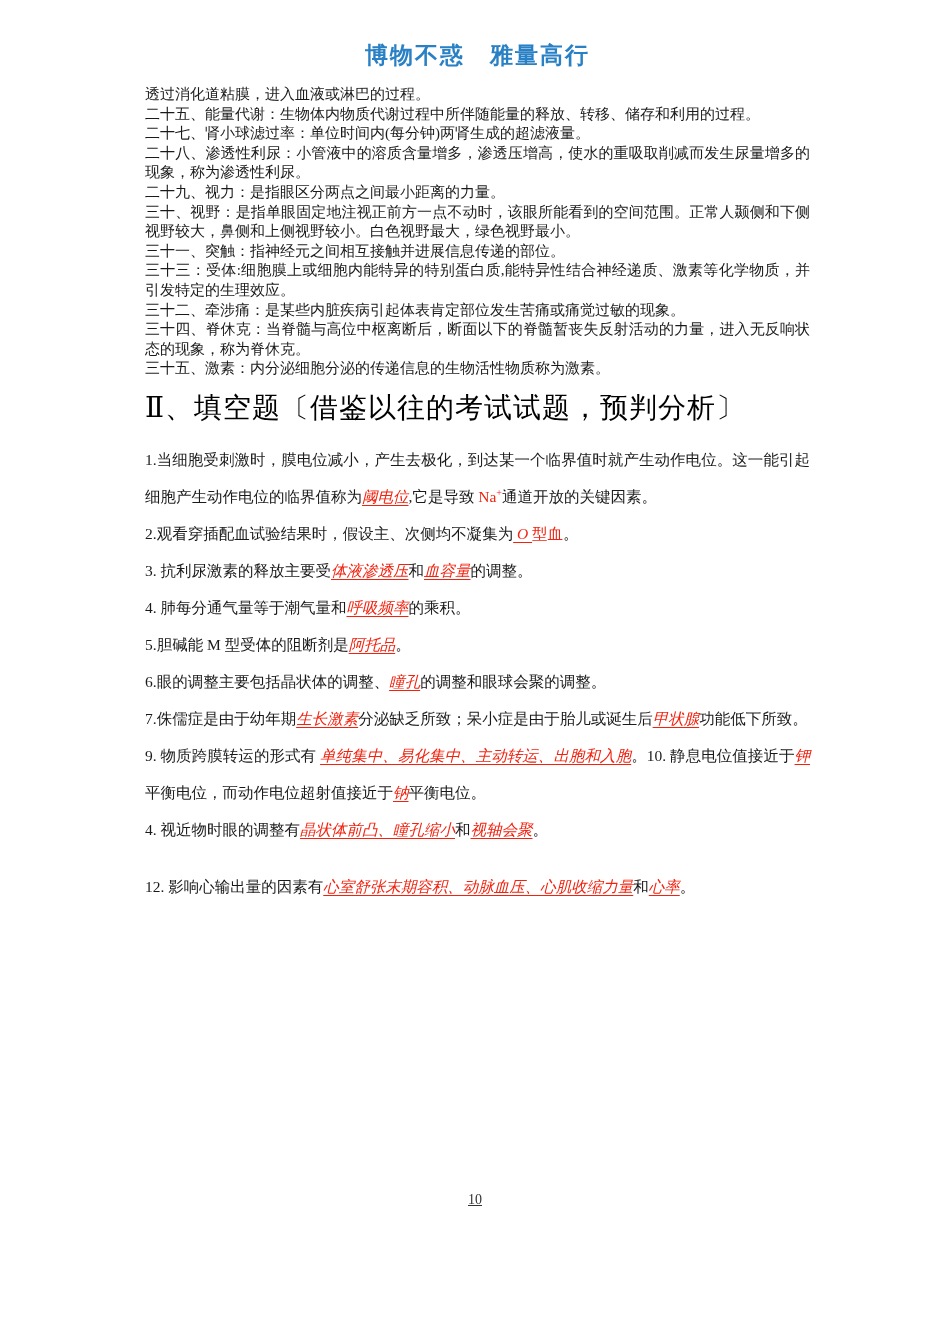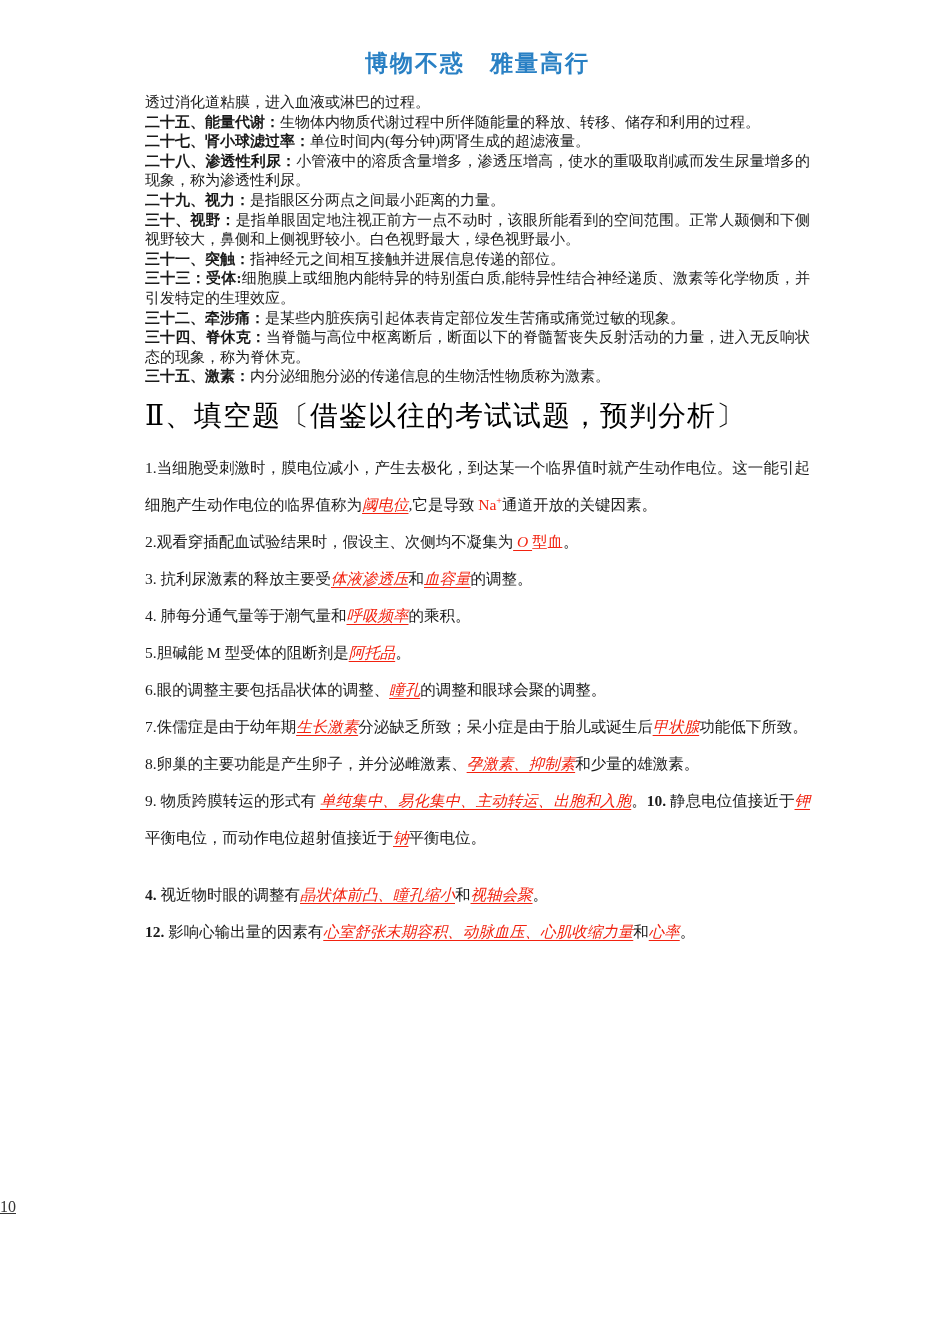--- a/index.html
+++ b/index.html
@@ -4,21 +4,21 @@
 <style>
   :root{
     --red:#f2220f;
     --blue:#2980c4;
   }
   html,body{margin:0;padding:0;background:#ffffff;}
   .page{
     position:relative;
     width:950px;
     height:1296px;
-    margin:12px auto;
+    margin:4px auto;
     background:#ffffff;
     font-family:"Liberation Serif","DejaVu Serif",serif;
     color:#1a1a1a;
     overflow:hidden;
   }
   .content{
     padding:36px 140px 0 145px;
   }
   .doc-header{
     text-align:center;
@@ -41,30 +41,30 @@
     letter-spacing:1px;
     color:#000;
   }
   .questions p{
     margin:0;
     font-size:15.5px;
     line-height:37px;
     text-align:justify;
   }
   .questions p:nth-of-type(10){margin-top:20px;}
-  .b{font-weight:bold;}
+  .b{font-weight:normal;}
   .r{color:var(--red);}
   .u{text-decoration:underline;text-underline-offset:3px;text-decoration-thickness:1px;font-style:italic;}
   sup{font-size:10px;line-height:0;}
   .page-footer{
     position:absolute;
     left:0;right:0;
     bottom:92px;
-    text-align:left;
-    font-size:16px;
+    text-align:center;
+    font-size:14px;
     color:#333;
     text-decoration:underline;
   }
 </style>
 </head>
 <body>
 
 <div class="page">
   <div class="content">
     <h1 class="doc-header">博物不惑　雅量高行</h1>
@@ -86,21 +86,20 @@
     <h2 class="section-heading">Ⅱ、填空题〔借鉴以往的考试试题，预判分析〕</h2>
 
     <div class="questions" id="questions">
         <p><span>1.当细胞受刺激时，膜电位减小，产生去极化，到达某一个临界值时就产生动作电位。这一能引起细胞产生动作电位的临界值称为</span><span class="r u">阈电位</span><span>,它是导致 </span><span class="r">Na</span><sup class="r">+</sup><span>通道开放的关键因素。</span></p>
         <p><span>2.观看穿插配血试验结果时，假设主、次侧均不凝集为</span><span class="r u"> O </span><span class="r">型血</span><span>。</span></p>
         <p><span>3. 抗利尿激素的释放主要受</span><span class="r u">体液渗透压</span><span>和</span><span class="r u">血容量</span><span>的调整。</span></p>
         <p><span>4. 肺每分通气量等于潮气量和</span><span class="r u">呼吸频率</span><span>的乘积。</span></p>
         <p><span>5.胆碱能  M  型受体的阻断剂是</span><span class="r u">阿托品</span><span>。</span></p>
         <p><span>6.眼的调整主要包括晶状体的调整、</span><span class="r u">瞳孔</span><span>的调整和眼球会聚的调整。</span></p>
         <p><span>7.侏儒症是由于幼年期</span><span class="r u">生长激素</span><span>分泌缺乏所致；呆小症是由于胎儿或诞生后</span><span class="r u">甲状腺</span><span>功能低下所致。</span></p>
-        <p><span>8.卵巢的主要功能是产生卵子，并分泌雌激素、</span><span class="r u">孕激素、抑制素</span><span>和少量的雄激素。</span></p>
         <p><span>9. 物质跨膜转运的形式有 </span><span class="r u">单纯集中、易化集中、主动转运、出胞和入胞</span><span>。</span><span class="b">10. </span><span>静息电位值接近于</span><span class="r u">钾</span><span>平衡电位，而动作电位超射值接近于</span><span class="r u">钠</span><span>平衡电位。</span></p>
         <p><span class="b">4. </span><span>视近物时眼的调整有</span><span class="r u">晶状体前凸、瞳孔缩小</span><span>和</span><span class="r u">视轴会聚</span><span>。</span></p>
         <p><span class="b">12. </span><span>影响心输出量的因素有</span><span class="r u">心室舒张末期容积、动脉血压、心肌收缩力量</span><span>和</span><span class="r u">心率</span><span>。</span></p>
       </div>
   </div>
 
   <div class="page-footer">10</div>
 </div>
 
 </body></html>

